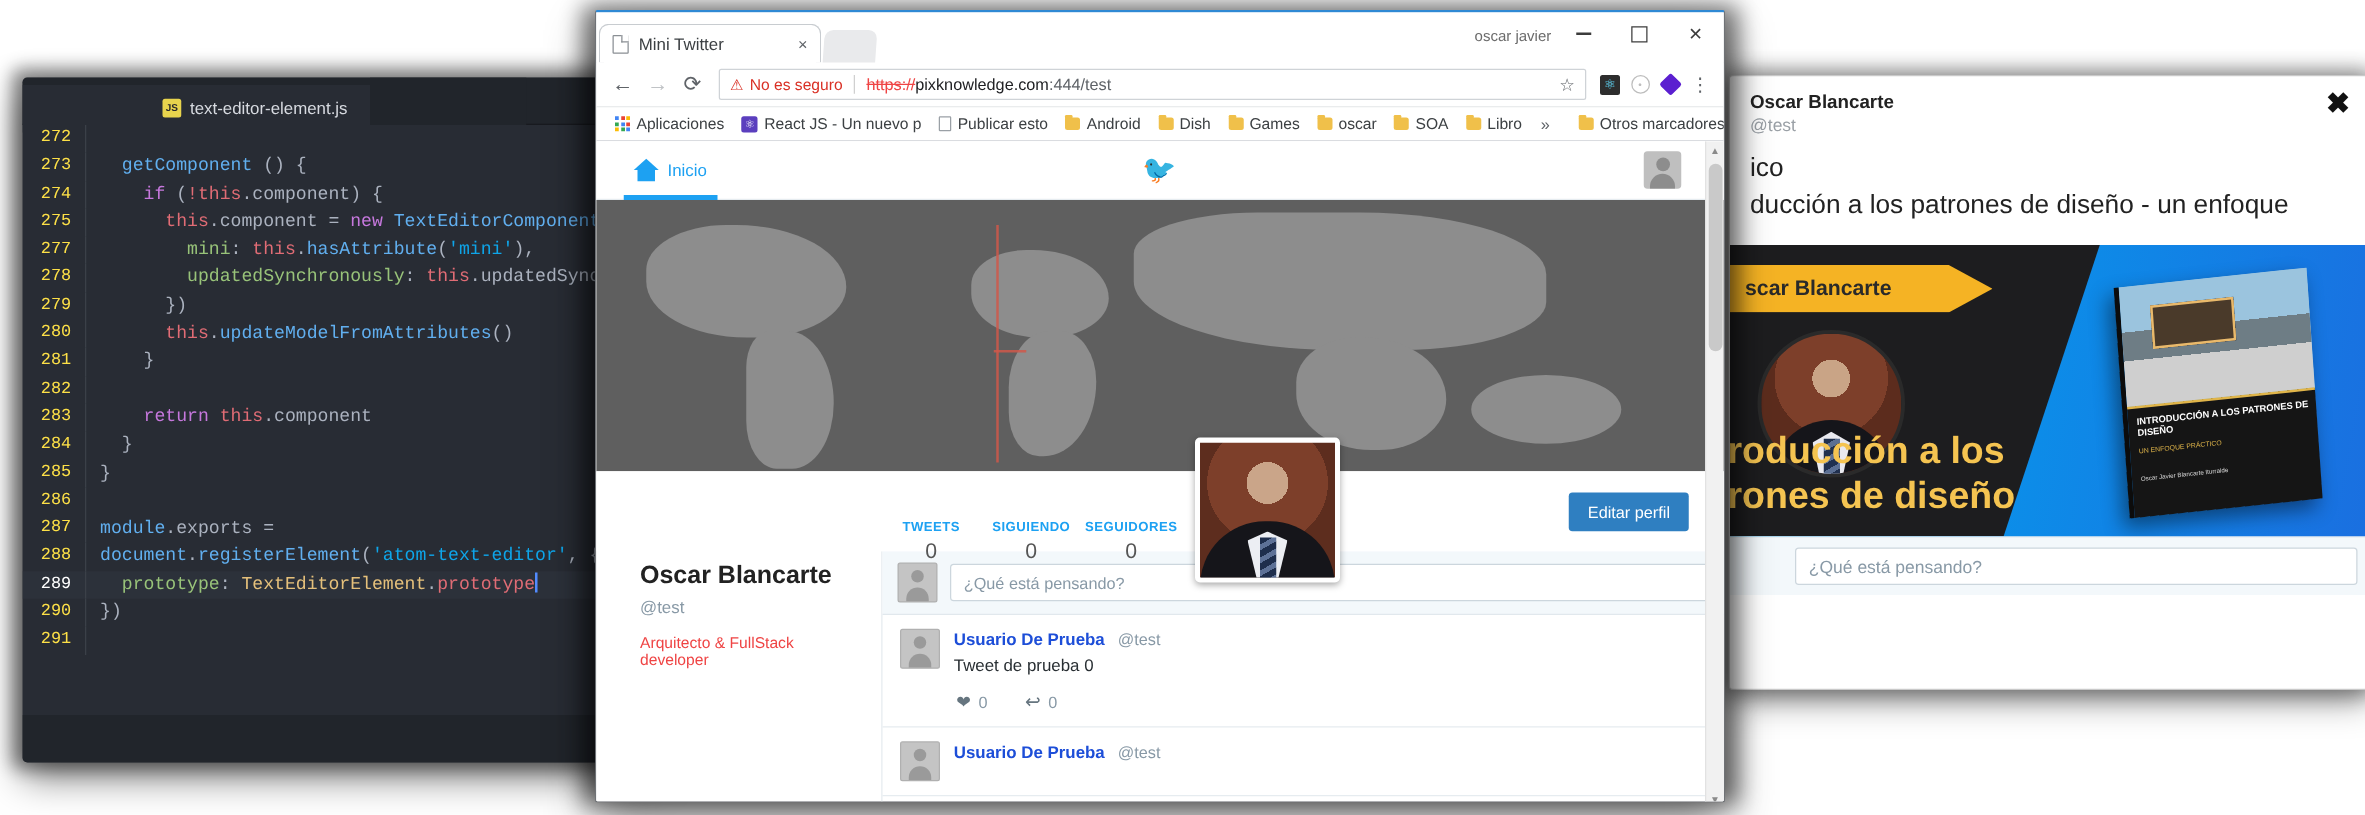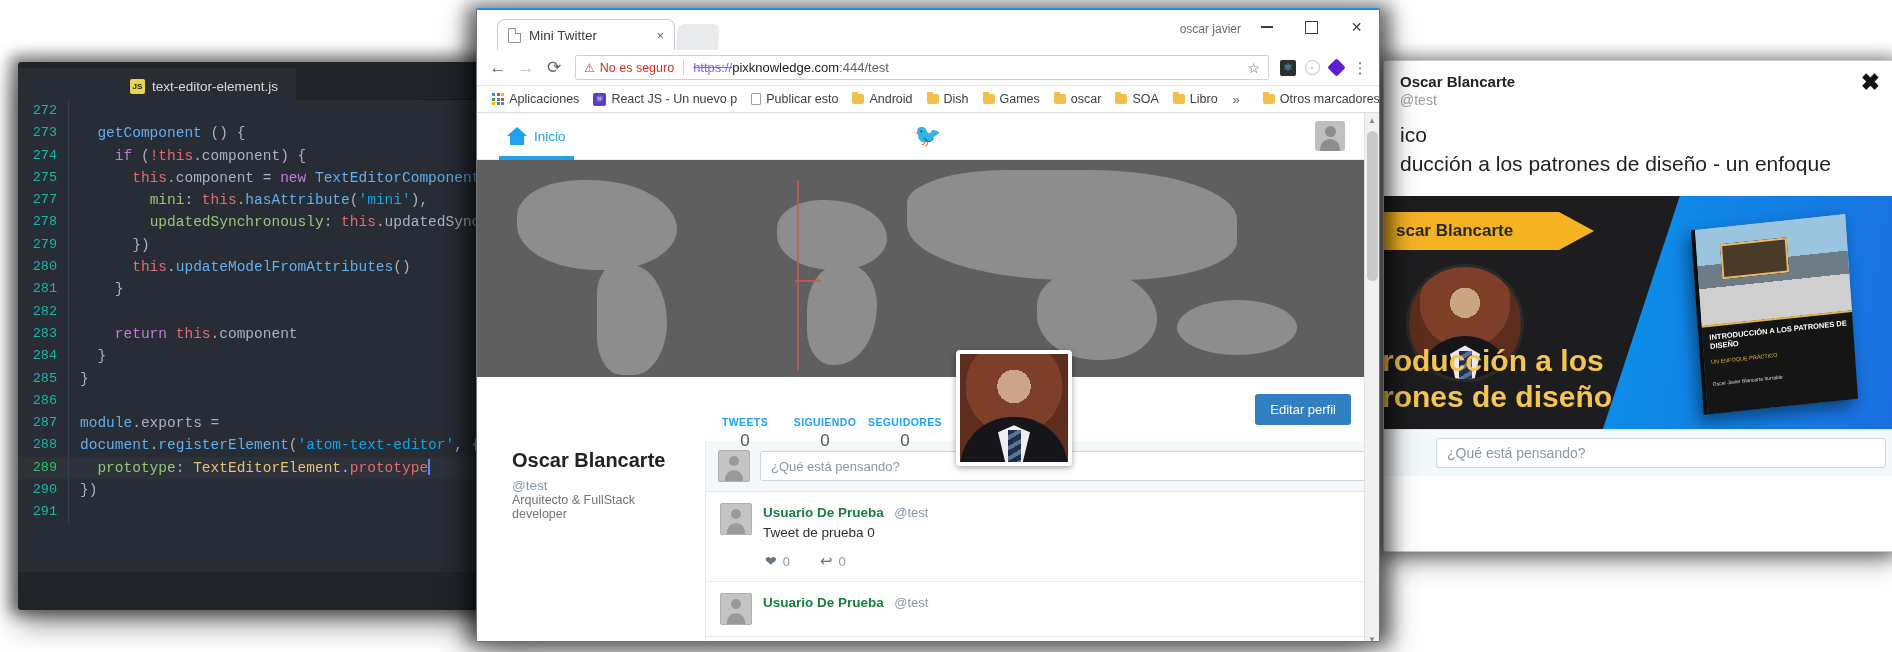--- a/index.html
+++ b/index.html
@@ -37,24 +37,24 @@
   }
   .editor-tab-empty{
     height:38px; width:125px; background:#21252b; margin-left:0;
   }
   .code-area{
     position:relative; height:472px; overflow:hidden;
     font-family:"Liberation Mono", monospace; font-size:14.5px; line-height:22.3px;
   }
   .code-row{ display:flex; height:22.3px; align-items:center; white-space:pre; }
   .ln{
-    width:50px; text-align:right; padding-right:11px; color:#14b8a6;
+    width:50px; text-align:right; padding-right:11px; color:#fde047;
     flex:0 0 50px; font-size:13.5px;
   }
-  .ln.cur{ color:#22c55e; }
+  .ln.cur{ color:#ffffff; }
   .code-row.cur{ background:#2c313a; }
   .gutterline{ width:1px; background:#3b4048; height:22.3px; flex:0 0 1px; margin-right:11px;}
   .code-txt{ flex:1; }
   .kw{color:#c678dd;} .fn{color:#61afef;} .str{color:#0ea5e9;} .var{color:#e06c75;}
   .pl{color:#abb2bf;} .cls{color:#e5c07b;} .grn{color:#98c379;}
   .caret{ display:inline-block; width:1.5px; height:16px; background:#528bff; vertical-align:-3px;}
   .editor-statusbar{
     position:absolute; bottom:0; left:0; right:0; height:38px; background:#21252b;
     display:flex; align-items:center; justify-content:flex-end; padding-right:14px;
     color:#9da5b4; font-size:13px;
@@ -135,21 +135,21 @@
   }
   .browser{
     position:absolute; left:476px; top:8px; width:904px; height:634px;
     background:#fff; border:1px solid #6f7276; border-top:2px solid #2f89d4;
     border-radius:2px; overflow:hidden;
     box-shadow:0 16px 40px rgba(0,0,0,.45);
   }
   .titlebar{
     height:40px; background:#fff; position:relative; display:flex; align-items:flex-end;
   }
-  .tabstrip{ display:flex; align-items:flex-end; height:40px; padding-left:20px; }
+  .tabstrip{ display:flex; align-items:flex-end; height:40px; padding-left:2px; }
   .ctab{
     height:31px; min-width:178px; background:#fff; border:1px solid #c8ccd0; border-bottom:none;
     border-radius:8px 8px 0 0; display:flex; align-items:center; gap:8px; padding:0 10px;
     font-size:13.5px; color:#3c4043; position:relative;
   }
   .ctab .pgicon{
     width:13px;height:15px;border:1.3px solid #8a8f94;border-radius:1px;background:#fff;position:relative;
   }
   .ctab .pgicon:after{content:"";position:absolute;right:-1px;top:-1px;width:5px;height:5px;
     background:#fff;border-left:1.3px solid #8a8f94;border-bottom:1.3px solid #8a8f94;}
@@ -174,21 +174,21 @@
   .navbtn{ width:26px;height:26px;display:flex;align-items:center;justify-content:center;
     color:#5f6368; font-size:17px; cursor:pointer;}
   .navbtn.dim{ color:#c0c3c6; }
   .omnibox{
     flex:1; height:25px; border:1px solid #cfd3d7; border-radius:2px; display:flex;
     align-items:center; padding:0 8px; font-size:13px; margin:0 6px; background:#fff;
   }
   .warn-tri{ color:#d93025; font-size:12px; margin-right:5px; }
   .nosec{ color:#d93025; font-size:12.5px; }
   .omnidiv{ width:1px; height:15px; background:#d0d0d0; margin:0 9px; }
-  .scheme{ color:#8b5cf6; text-decoration: line-through; }
+  .scheme{ color:#ef4444; text-decoration: line-through; }
   .host{ color:#202124; }
   .path{ color:#5f6368; }
   .omni-right{ margin-left:auto; color:#5f6368; font-size:14px; }
   .ext-ico{ width:22px;height:22px;display:flex;align-items:center;justify-content:center;cursor:pointer;}
   .react-ic{ width:16px;height:16px;background:#2d2d2d;border-radius:2px;
     display:flex;align-items:center;justify-content:center;color:#61dafb;font-size:11px;}
   .circ-ic{width:15px;height:15px;border:1.4px solid #bdbdbd;border-radius:50%;
     display:flex;align-items:center;justify-content:center;color:#bdbdbd;font-size:8px;}
   .diamond-ic{width:13px;height:13px;background:#5b1fd0;transform:rotate(45deg);border-radius:2px;}
   .dots-ic{ color:#5f6368; font-size:15px; letter-spacing:0; }
@@ -248,31 +248,31 @@
   .stat .lbl{ font-size:10.5px; color:#1da1f2; letter-spacing:.4px; font-weight:bold;}
   .stat .val{ font-size:17px; color:#555; margin-top:3px; }
   .edit-btn{
     position:absolute; right:28px; background:#2f7fc1; color:#fff; border:none; border-radius:3px;
     padding:8px 15px; font-size:13px; cursor:pointer;
   }
   .tw-main{ display:flex; height:206px; }
   .tw-left{ width:228px; padding:8px 18px 0 35px; }
   .tw-dispname{ font-size:20px; font-weight:bold; color:#222; }
   .tw-handle{ font-size:13.5px; color:#8899a6; margin-top:6px; }
-  .tw-bio{ font-size:12.5px; color:#737373; }
+  .tw-bio{ font-size:12.5px; color:#ef4444; margin-top:14px; }
   .tw-right{ flex:1; border-left:1px solid #e6ecf0; }
   .composer-wrap{ background:#f3f8fb; padding:9px 12px; border-bottom:1px solid #e1e8ed;
     display:flex; align-items:center; gap:10px; }
   .sm-av{ width:32px;height:32px;background:#c4c4c4;border:1px solid #b0b0b0;border-radius:2px;position:relative;}
   .sm-av .h{position:absolute;left:50%;top:5px;margin-left:-5px;width:10px;height:10px;border-radius:50%;background:#9a9a9a;}
   .sm-av .b{position:absolute;left:50%;bottom:0;margin-left:-9px;width:18px;height:11px;border-radius:9px 9px 0 0;background:#9a9a9a;}
   .composer-input{ flex:1; height:30px; background:#fff; border:1px solid #ccd6dd; border-radius:3px;
     display:flex; align-items:center; padding:0 10px; color:#8899a6; font-size:13px; }
   .tweet{ padding:11px 14px; border-bottom:1px solid #e6ecf0; display:flex; gap:11px; }
-  .tw-body .name{ font-size:13.5px; font-weight:bold; color:#15803d; }
+  .tw-body .name{ font-size:13.5px; font-weight:bold; color:#1d4ed8; }
   .tw-body .hdl{ font-size:13px; color:#8899a6; margin-left:6px; }
   .tw-body .txt{ font-size:13.5px; color:#292f33; margin-top:4px; }
   .tw-acts{ display:flex; gap:30px; margin-top:12px; margin-left:2px; color:#8899a6; font-size:13px;}
   .tw-acts span{ display:flex; align-items:center; gap:6px; cursor:pointer;}
   .heart{ color:#66757f; font-size:14px; }
   .reply{ color:#66757f; font-size:15px; }
   .pg-scroll{ position:absolute; right:0; top:0; width:15px; height:100%; background:#f1f1f1; border-left:1px solid #e2e2e2;}
   .pg-scroll .thumb{ position:absolute; right:1px; top:18px; width:11px; height:150px; background:#c9c9c9; border-radius:6px;}
   .pg-scroll .arr{ position:absolute; left:0; right:0; text-align:center; font-size:8px; color:#8a8a8a;}
   .pg-scroll .arr.up{ top:3px;} .pg-scroll .arr.dn{ bottom:3px;}

